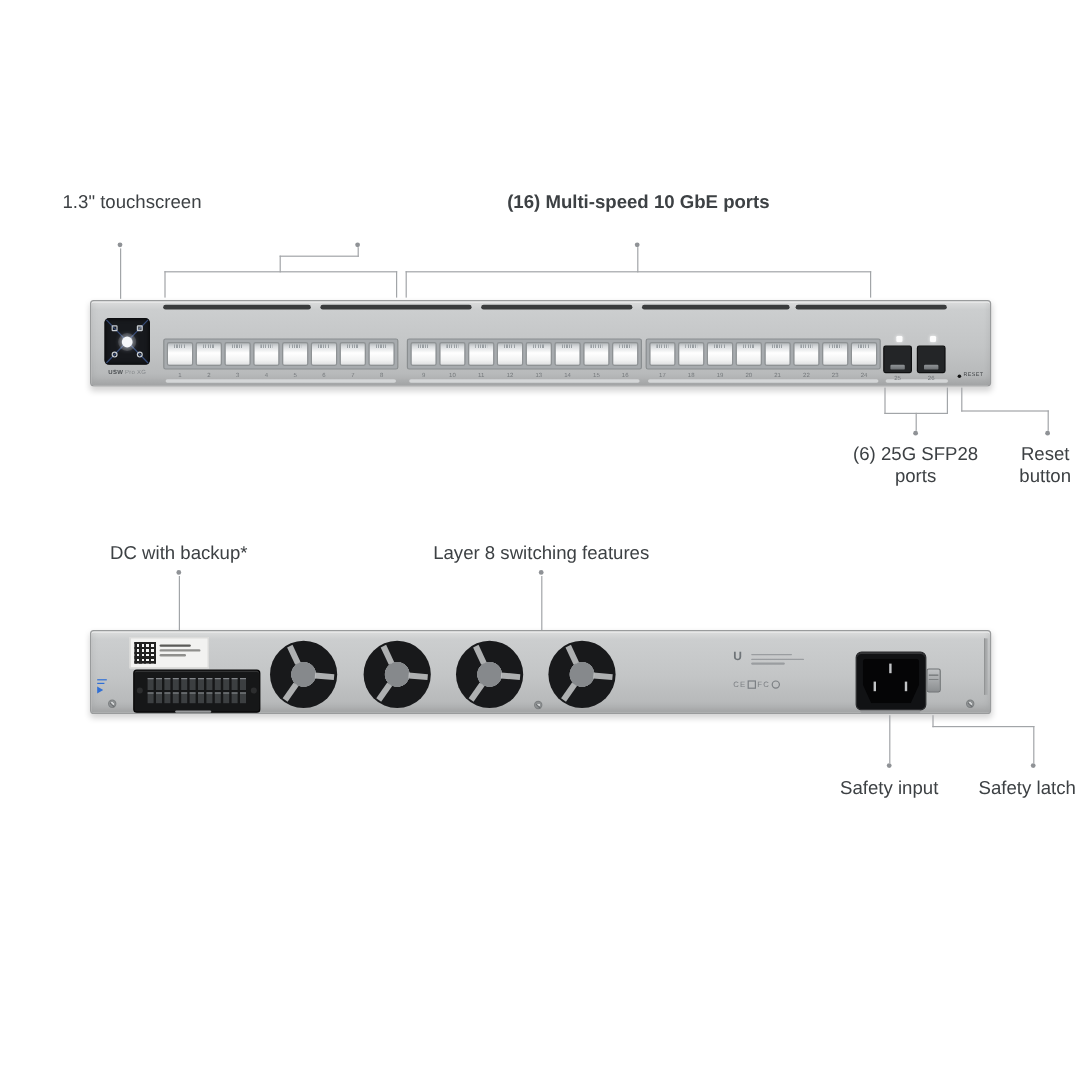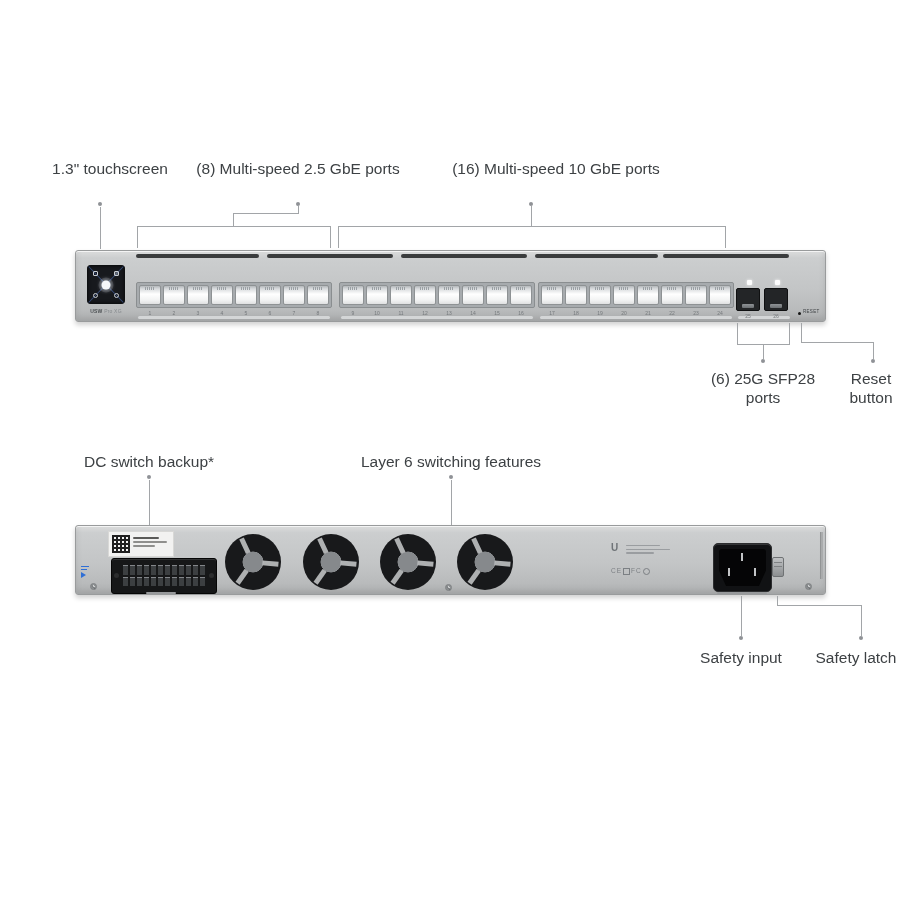--- a/index.html
+++ b/index.html
@@ -106,23 +106,22 @@
 </style>
 </head>
 <body>
 
 <div class="canvas">
 
   <div class="callout" style="left:110px;top:159px;">
     <div>1.3" touchscreen</div>
   </div>
   <div class="callout" style="left:298px;top:159px;">
-    <div>(8) Multi-speed 2.5 GbE ports</div>
-  </div>
-  <div class="callout" style="left:556px;top:159px;">
+  </div>
+  <div class="callout" style="left:532px;top:159px;font-weight:bold;">
     <div>(16) Multi-speed 10 GbE ports</div>
   </div>
 
   <div class="chassis" id="front-panel">
     <div class="screen">
       <div class="diag" style="transform:rotate(46deg);"></div>
       <div class="diag" style="transform:rotate(-46deg);"></div>
       <span class="scr-ic" style="left:6px;top:6px;border-radius:1px;"></span>
       <span class="scr-ic" style="left:27px;top:6px;border-radius:1px;background:rgba(200,206,212,.35);"></span>
       <span class="scr-ic" style="left:6px;top:28px;border-radius:50%;"></span>
@@ -212,24 +211,24 @@
   <div class="callout" style="left:763px;top:369px;">
     <div>(6) 25G SFP28</div>
     <div>ports</div>
   </div>
   <div class="callout" style="left:871px;top:369px;">
     <div>Reset</div>
     <div>button</div>
   </div>
 
   <div class="callout" style="left:149px;top:452px;">
-    <div>DC switch backup*</div>
+    <div>DC with backup*</div>
   </div>
   <div class="callout" style="left:451px;top:452px;">
-    <div>Layer 6 switching features</div>
+    <div>Layer 8 switching features</div>
   </div>
 
   <div class="chassis" id="rear-panel">
     <div class="qr-label">
       <div class="qr"></div>
       <div class="qr-lines">
         <i style="width:70%;background:#5a5a58;"></i>
           <i style="width:92%;"></i>
           <i style="width:60%;"></i>
       </div>

